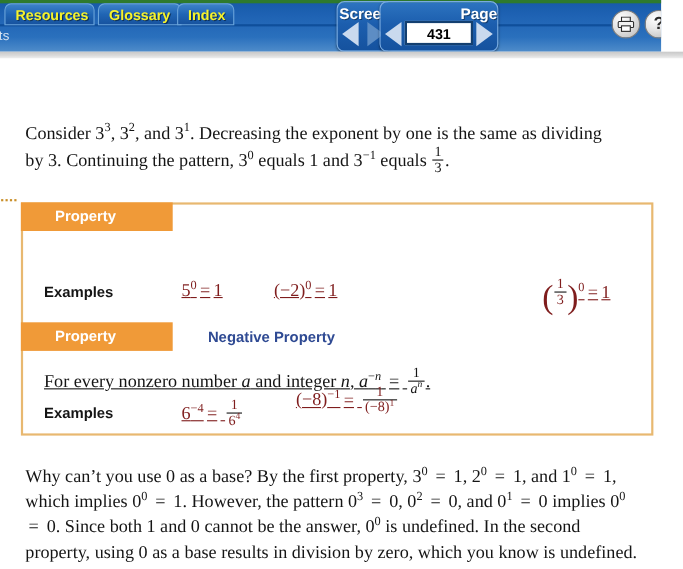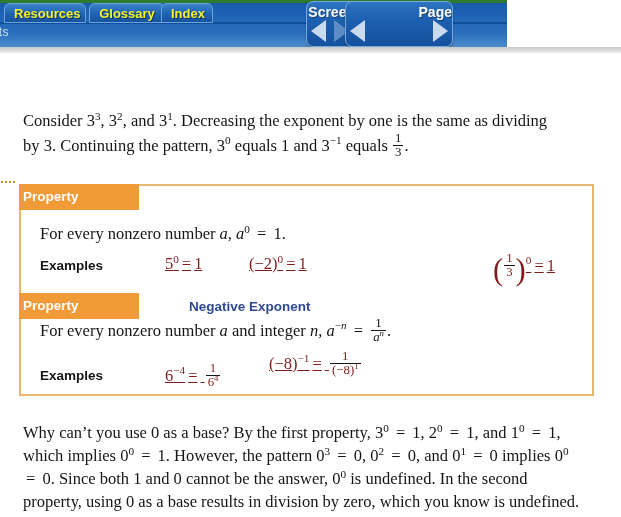--- a/index.html
+++ b/index.html
@@ -13,21 +13,21 @@
     position: relative;
     overflow: hidden;
     font-family: "Liberation Serif", serif;
     color: #1a1a1a;
   }
 
   
   #topbar {
     position: absolute;
     left: 0; top: 0;
-    width: 507px;
+    width: 601px;
     height: 47px;
     background: linear-gradient(to bottom, #1659a8 0%, #1f63b4 32%, #2a70bd 72%, #4f8cca 100%);
     overflow: hidden;
   }
   #greenstrip {
     position: absolute;
     left: 0; top: 0;
     width: 621px;
     height: 3px;
     background: #2e7a2e;
@@ -197,29 +197,29 @@
     position: absolute;
     left: 19px; top: 184px;
     width: 575px; height: 212px;
     background: #ffffff;
     border: 2px solid #e8b870;
     box-sizing: border-box;
   }
   .prop-header {
     position: absolute;
     left: -2px;
-    width: 120px;
+    width: 138px;
     height: 26px;
     background: #f09a38;
     color: #ffffff;
     font-family: "Liberation Sans", sans-serif;
     font-weight: bold;
     font-size: 13.5px;
     line-height: 26px;
-    padding-left: 4px;
+    padding-left: 31px;
     box-sizing: border-box;
   }
   #prop-header-1 { top: -2px; }
   #prop-header-2 { top: 107px; }
 
   .prop-title {
     position: absolute;
     left: 168px;
     font-family: "Liberation Sans", sans-serif;
     font-weight: bold;
@@ -230,21 +230,21 @@
   #prop-title-2 { top: 113px; }
 
   .prop-statement {
     position: absolute;
     left: 19px;
     font-family: "Liberation Serif", serif;
     font-size: 16.5px;
     color: #151515;
   }
   #prop-state-1 { top: 38px; }
-  #prop-state-2 { top: 131px; }
+  #prop-state-2 { top: 147px; text-decoration: underline; }
 
   .ex-label {
     position: absolute;
     left: 19px;
     font-family: "Liberation Sans", sans-serif;
     font-weight: bold;
     font-size: 13.5px;
     color: #151515;
   }
   #ex-label-1 { top: 72px; }
@@ -293,20 +293,21 @@
 
   <div class="ctrlbox" id="screen-box">
     <div class="ctrl-label">Screen</div>
     <div class="tri tri-left" id="screen-prev"></div>
     <div class="tri tri-right tri-dim" id="screen-next"></div>
   </div>
 
   <div class="ctrlbox" id="page-box">
     <div class="ctrl-label">Page</div>
     <div class="tri tri-left" id="page-prev"></div>
+    <div id="page-field">431</div>
     <div class="tri tri-right" id="page-next"></div>
   </div>
 
   <div class="roundbtn" id="print-btn">
     <svg id="print-glyph" width="16" height="14" viewBox="0 0 16 14">
       <rect x="4" y="0.5" width="8" height="4" fill="none" stroke="#2b2b2b" stroke-width="1"></rect>
       <rect x="1" y="4.5" width="14" height="5.5" rx="1" fill="#f2f2f2" stroke="#2b2b2b" stroke-width="1"></rect>
       <rect x="4" y="8.5" width="8" height="5" fill="#ffffff" stroke="#2b2b2b" stroke-width="1"></rect>
     </svg>
   </div>
@@ -327,39 +328,35 @@
   <span style="left:1px"></span>
     <span style="left:5px"></span>
     <span style="left:9px"></span>
     <span style="left:13px"></span>
 </div>
 
 <div id="propbox">
 
   <div class="prop-header" id="prop-header-1">Property</div>
 
-  <div class="prop-statement" id="prop-state-1">
-    For every nonzero number <span class="mi">a</span>, <span class="mi">a</span><sup class="e">0</sup>
-    <span class="eq">=</span> 1.
-  </div>
 
   <div class="ex-label" id="ex-label-1">Examples</div>
 
   <div class="ex-item" id="ex1-a">
     5<sup class="e">0</sup><span class="eq">=</span>1
   </div>
   <div class="ex-item" id="ex1-b">
     (−2)<sup class="e">0</sup><span class="eq">=</span>1
   </div>
   <div class="ex-item" id="ex1-d">
     <span class="bigparen">(</span><span class="frac"><span class="num">1</span><span class="den">3</span></span><span class="bigparen">)</span><sup class="e">0</sup><span class="eq">=</span>1
   </div>
 
   <div class="prop-header" id="prop-header-2">Property</div>
-  <div class="prop-title" id="prop-title-2">Negative Exponent</div>
+  <div class="prop-title" id="prop-title-2">Negative Property</div>
 
   <div class="prop-statement" id="prop-state-2">
     For every nonzero number <span class="mi">a</span> and integer <span class="mi">n</span>,
     <span class="mi">a</span><sup class="e">−<span class="mi">n</span></sup>
     <span class="eq">=</span>
     <span class="frac"><span class="num">1</span><span class="den"><span class="mi">a</span><sup class="e"><span class="mi">n</span></sup></span></span>.
   </div>
 
   <div class="ex-label" id="ex-label-2">Examples</div>
 

